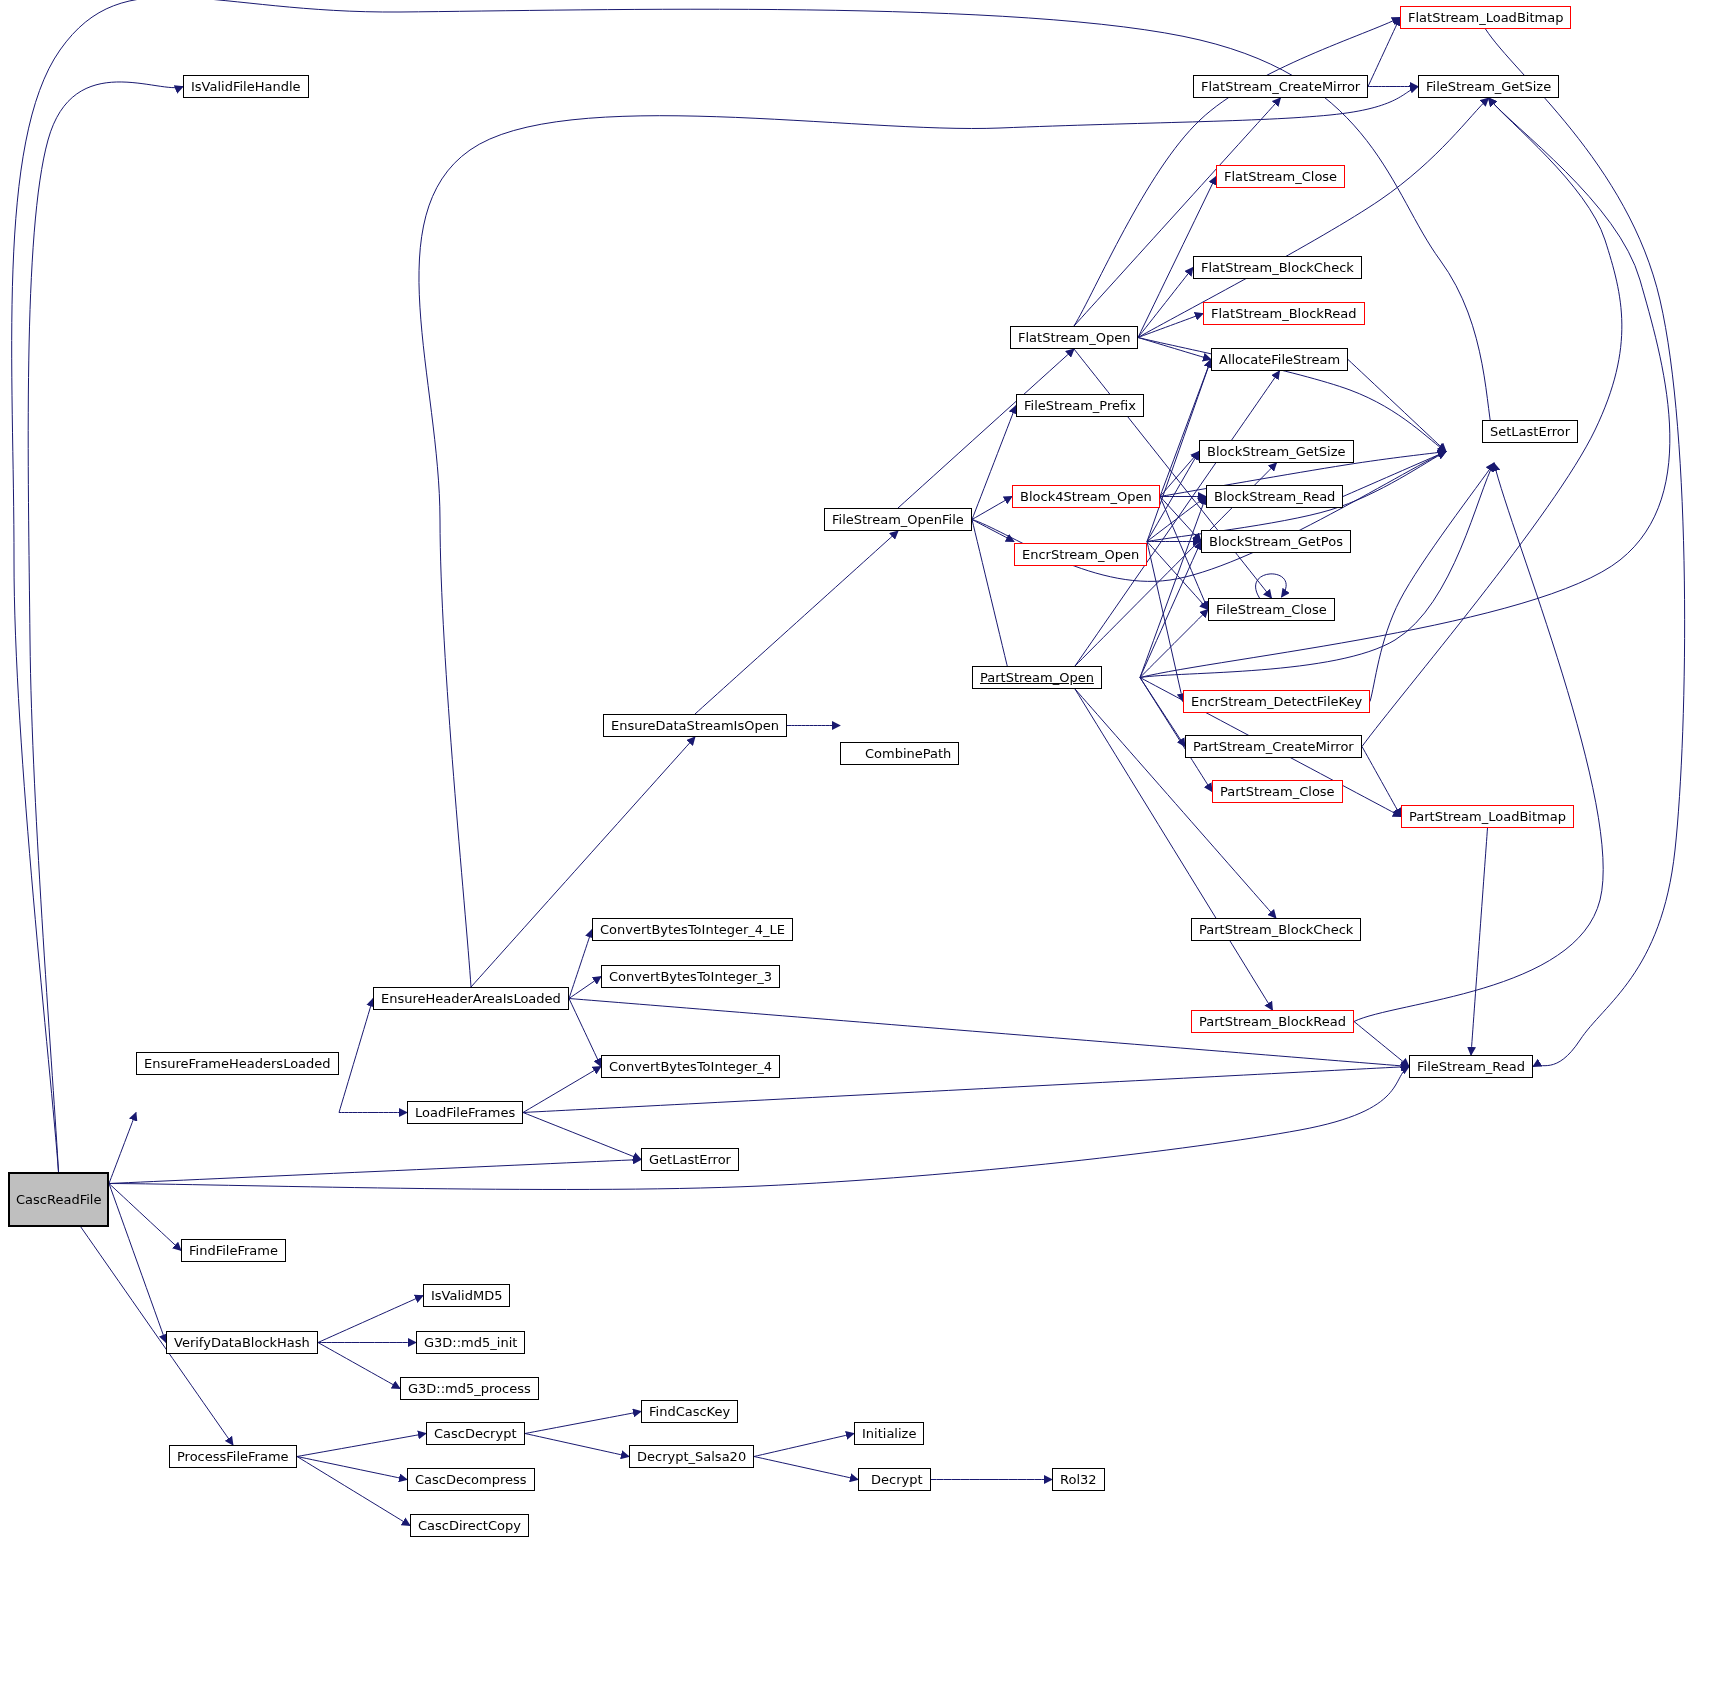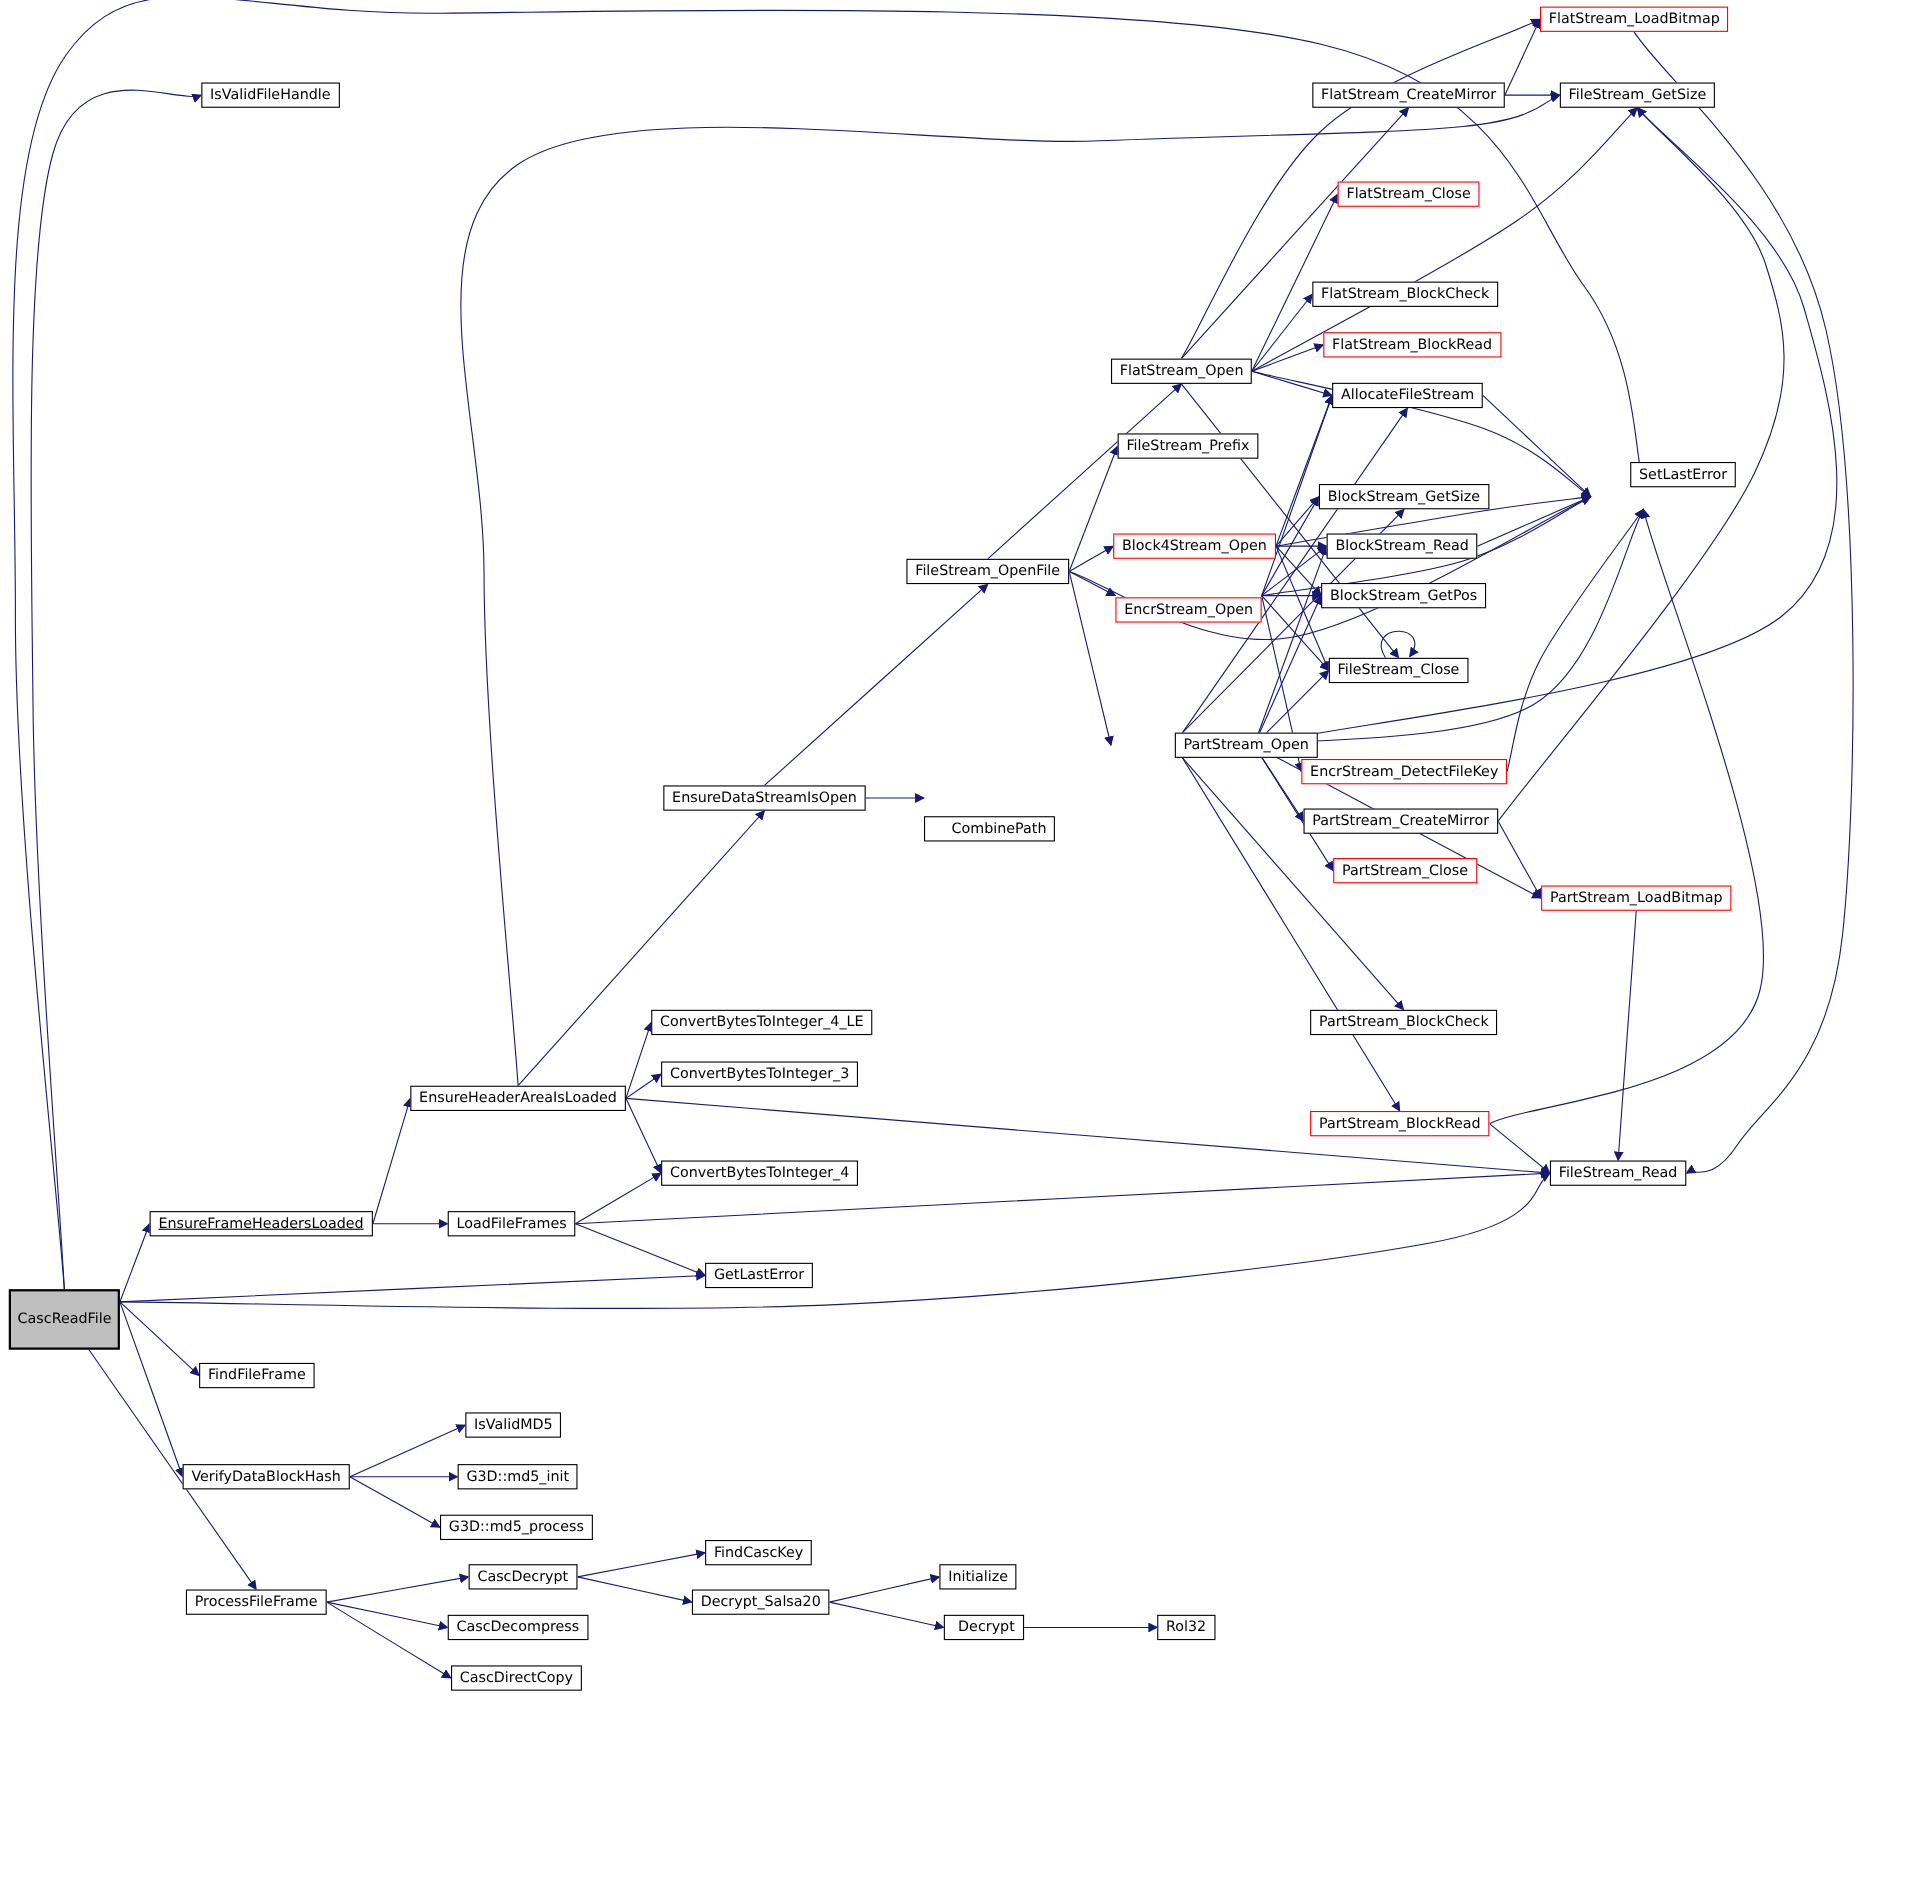--- a/index.html
+++ b/index.html
@@ -155,35 +155,35 @@
     <div class="node" style="left: 1211px; top: 348px;">AllocateFileStream</div>
     <div class="node" style="left: 1016px; top: 394px;">FileStream_Prefix</div>
     <div class="node" style="left: 1199px; top: 440px;">BlockStream_GetSize</div>
     <div class="node" style="left: 1446px; top: 420px; margin-left: 36px;">SetLastError</div>
     <div class="node red" style="left: 1012px; top: 485px;">Block4Stream_Open</div>
     <div class="node" style="left: 1206px; top: 485px;">BlockStream_Read</div>
     <div class="node" style="left: 824px; top: 508px;">FileStream_OpenFile</div>
     <div class="node red" style="left: 1014px; top: 530px; margin-top: 13px;">EncrStream_Open</div>
     <div class="node" style="left: 1201px; top: 530px;">BlockStream_GetPos</div>
     <div class="node" style="left: 1208px; top: 598px;">FileStream_Close</div>
-    <div class="node" style="left: 1068px; top: 666px;">PartStream_Open</div>
+    <div class="node" style="left: 972px; top: 666px; text-decoration: underline;">PartStream_Open</div>
     <div class="node red" style="left: 1183px; top: 690px;">EncrStream_DetectFileKey</div>
     <div class="node" style="left: 1185px; top: 735px;">PartStream_CreateMirror</div>
     <div class="node red" style="left: 1212px; top: 780px;">PartStream_Close</div>
     <div class="node red" style="left: 1401px; top: 805px;">PartStream_LoadBitmap</div>
     <div class="node" style="left: 603px; top: 714px;">EnsureDataStreamIsOpen</div>
     <div class="node" style="left: 840px; top: 742px; padding-left: 24px;">CombinePath</div>
     <div class="node" style="left: 1191px; top: 918px;">PartStream_BlockCheck</div>
     <div class="node" style="left: 592px; top: 918px;">ConvertBytesToInteger_4_LE</div>
     <div class="node" style="left: 601px; top: 965px;">ConvertBytesToInteger_3</div>
     <div class="node" style="left: 373px; top: 987px;">EnsureHeaderAreaIsLoaded</div>
     <div class="node red" style="left: 1191px; top: 1010px;">PartStream_BlockRead</div>
     <div class="node" style="left: 1409px; top: 1055px;">FileStream_Read</div>
     <div class="node" style="left: 601px; top: 1055px;">ConvertBytesToInteger_4</div>
-    <div class="node" style="left: 136px; top: 1101px; text-decoration: underline;">EnsureFrameHeadersLoaded</div>
+    <div class="node" style="left: 136px; top: 1052px;">EnsureFrameHeadersLoaded</div>
     <div class="node" style="left: 407px; top: 1101px;">LoadFileFrames</div>
     <div class="node" style="left: 641px; top: 1148px;">GetLastError</div>
     <div class="node" style="left: 181px; top: 1239px;">FindFileFrame</div>
     <div class="node" style="left: 423px; top: 1284px;">IsValidMD5</div>
     <div class="node" style="left: 166px; top: 1331px;">VerifyDataBlockHash</div>
     <div class="node" style="left: 416px; top: 1331px;">G3D::md5_init</div>
     <div class="node" style="left: 400px; top: 1377px;">G3D::md5_process</div>
     <div class="node" style="left: 641px; top: 1400px;">FindCascKey</div>
     <div class="node" style="left: 426px; top: 1422px;">CascDecrypt</div>
     <div class="node" style="left: 854px; top: 1422px;">Initialize</div>

